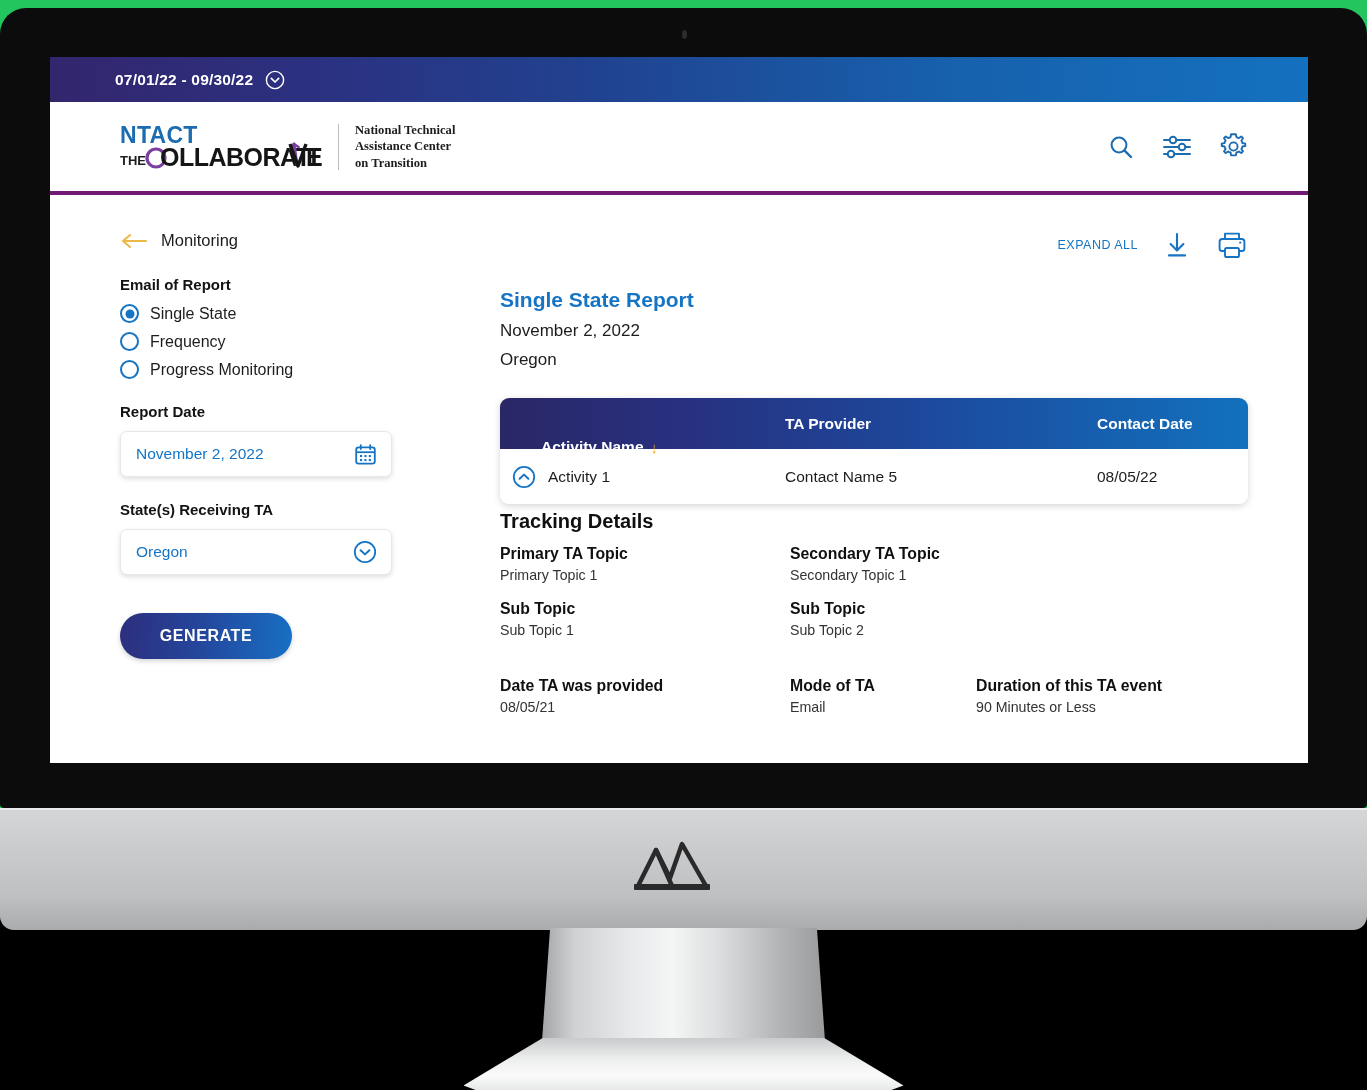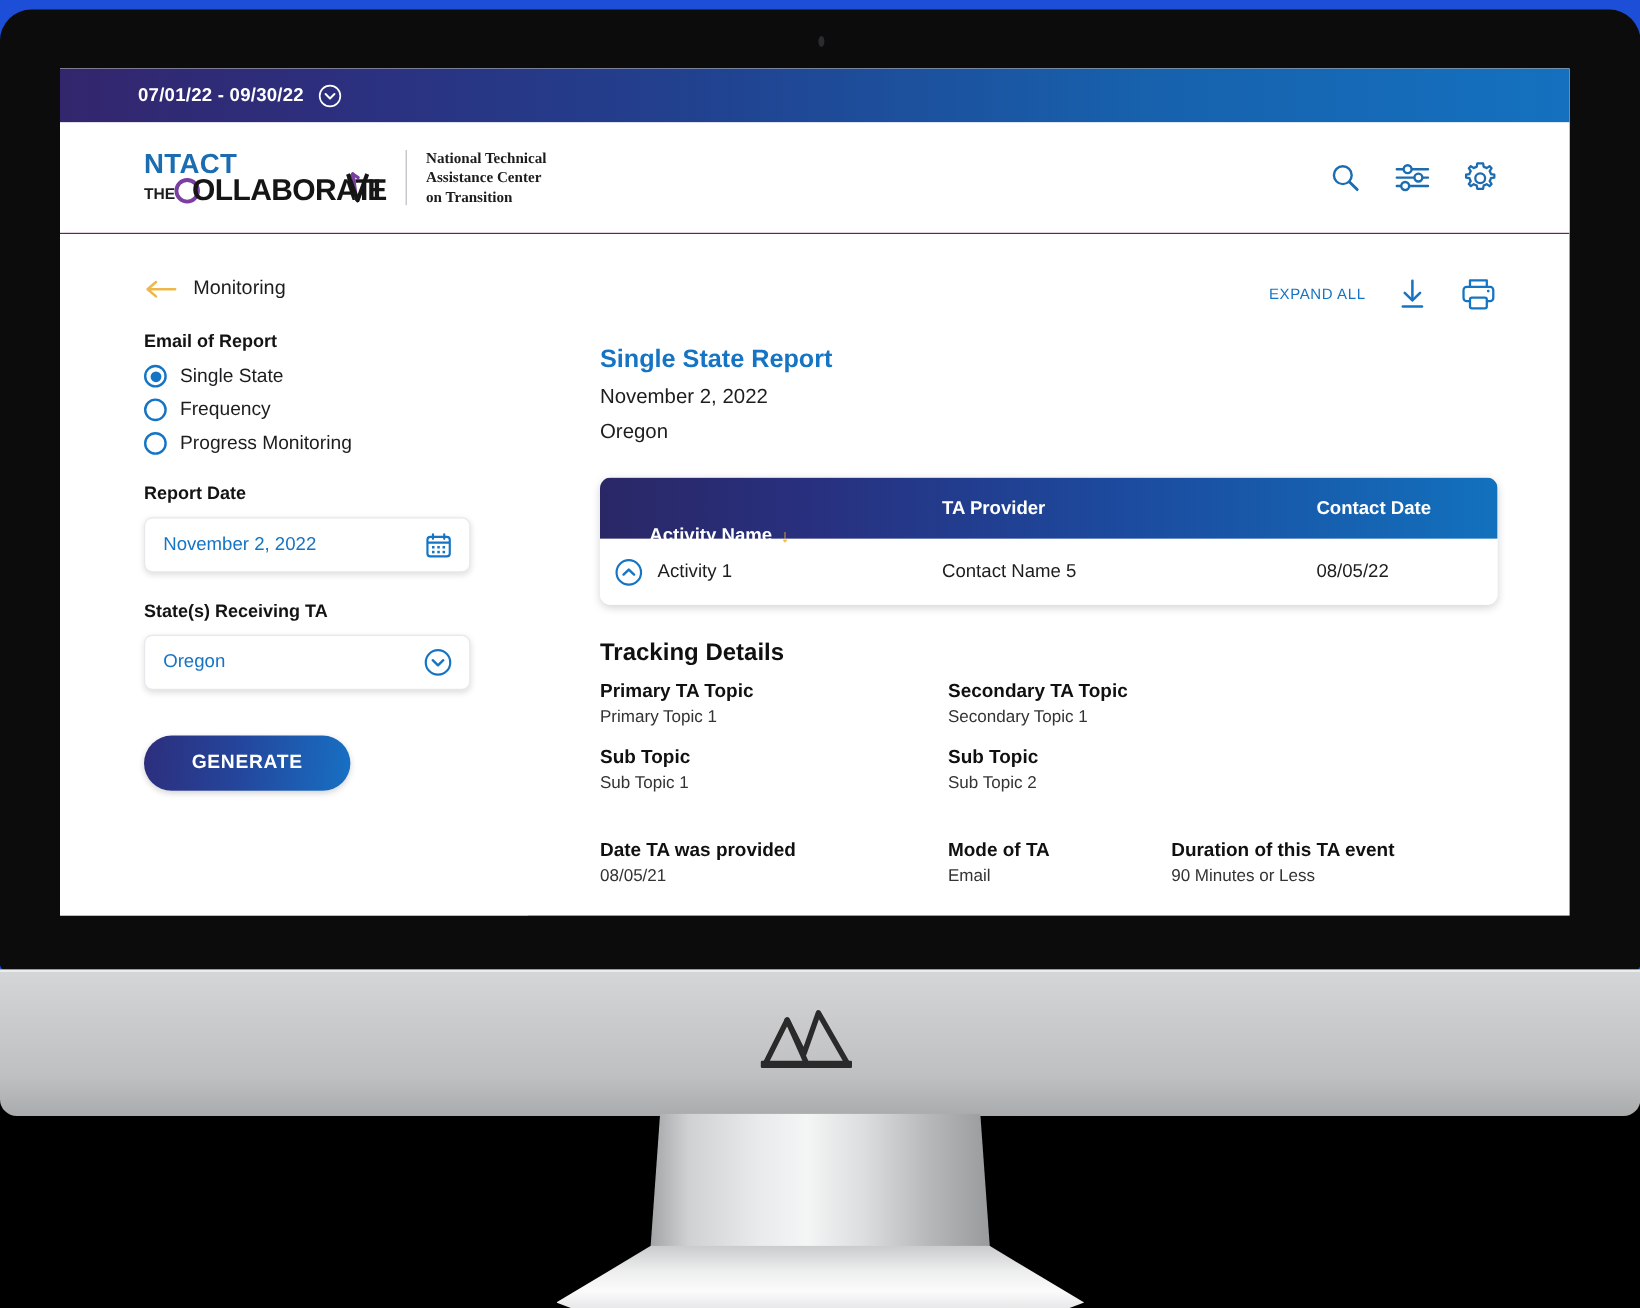--- a/index.html
+++ b/index.html
@@ -9,21 +9,21 @@
     height: 1090px;
     overflow: hidden;
     background: #000000;
     font-family: "Liberation Sans", sans-serif;
   }
 
   #stage {
     position: relative;
     width: 1367px;
     height: 814px;
-    background: #1d4ed8;
+    background: #22c55e;
   }
 
   
   .monitor-body {
     position: absolute;
     left: 0px;
     top: 8px;
     width: 1367px;
     height: 800px;
     background: #0c0c0c;
@@ -120,21 +120,21 @@
   .datebar-chev {
     margin-left: 12px;
     display: flex;
     align-items: center;
   }
 
   
   .brandbar {
     height: 93px;
     background: #ffffff;
-    border-bottom: 1px solid #701a75;
+    border-bottom: 4px solid #701a75;
     display: flex;
     align-items: center;
     padding: 0 60px 0 68px;
   }
   .logo-wrap { display: flex; align-items: center; }
   .logo-mark { width: 206px; height: 50px; }
   .logo-divider {
     width: 1px;
     height: 46px;
     background: #b9bcc2;
@@ -315,21 +315,21 @@
     align-items: center;
     font-size: 15.5px;
     color: #1d1d1f;
   }
   .td-activity { width: 285px; padding-left: 12px; display: flex; align-items: center; gap: 12px; }
   .td-provider { width: 290px; }
   .td-date { flex: 1; padding-left: 22px; }
 
   
   .tracking-title {
-    margin-top: 29px;
+    margin-top: 6px;
     font-size: 20px;
     font-weight: bold;
     color: #101010;
   }
   .detail-grid {
     margin-top: 12px;
     display: grid;
     grid-template-columns: 290px 186px 1fr;
     row-gap: 0px;
   }

